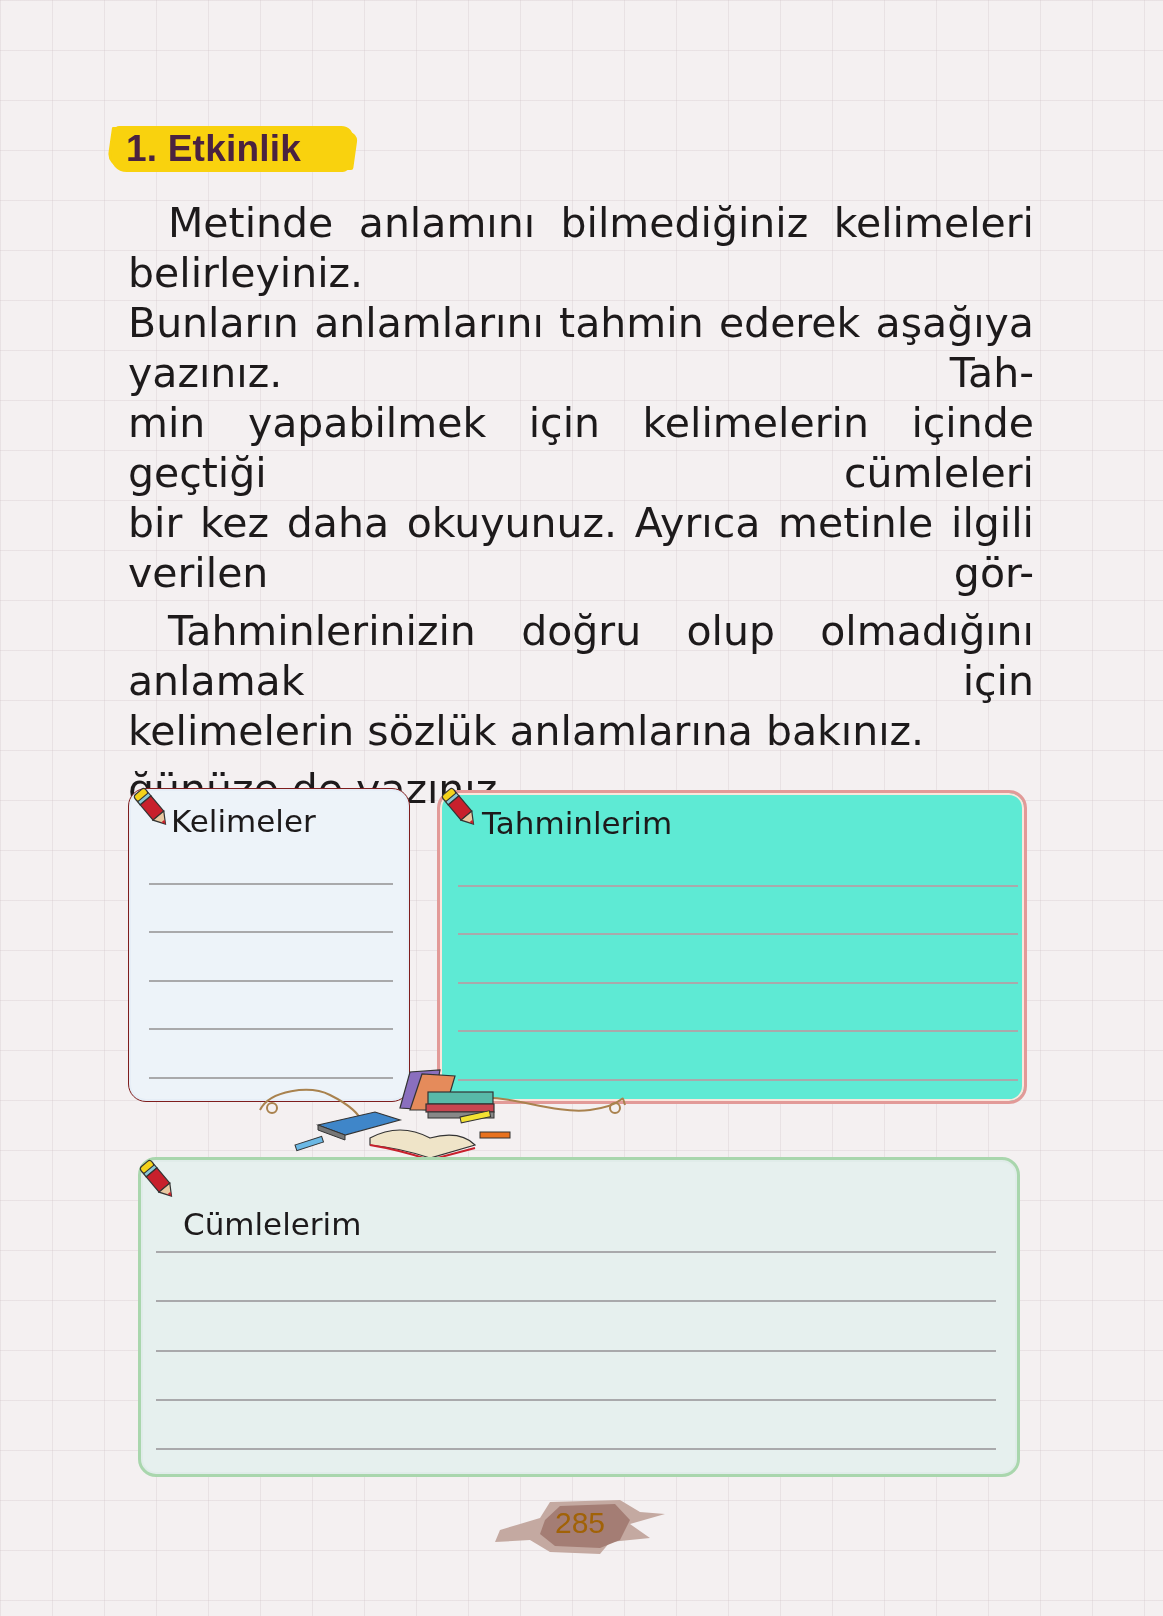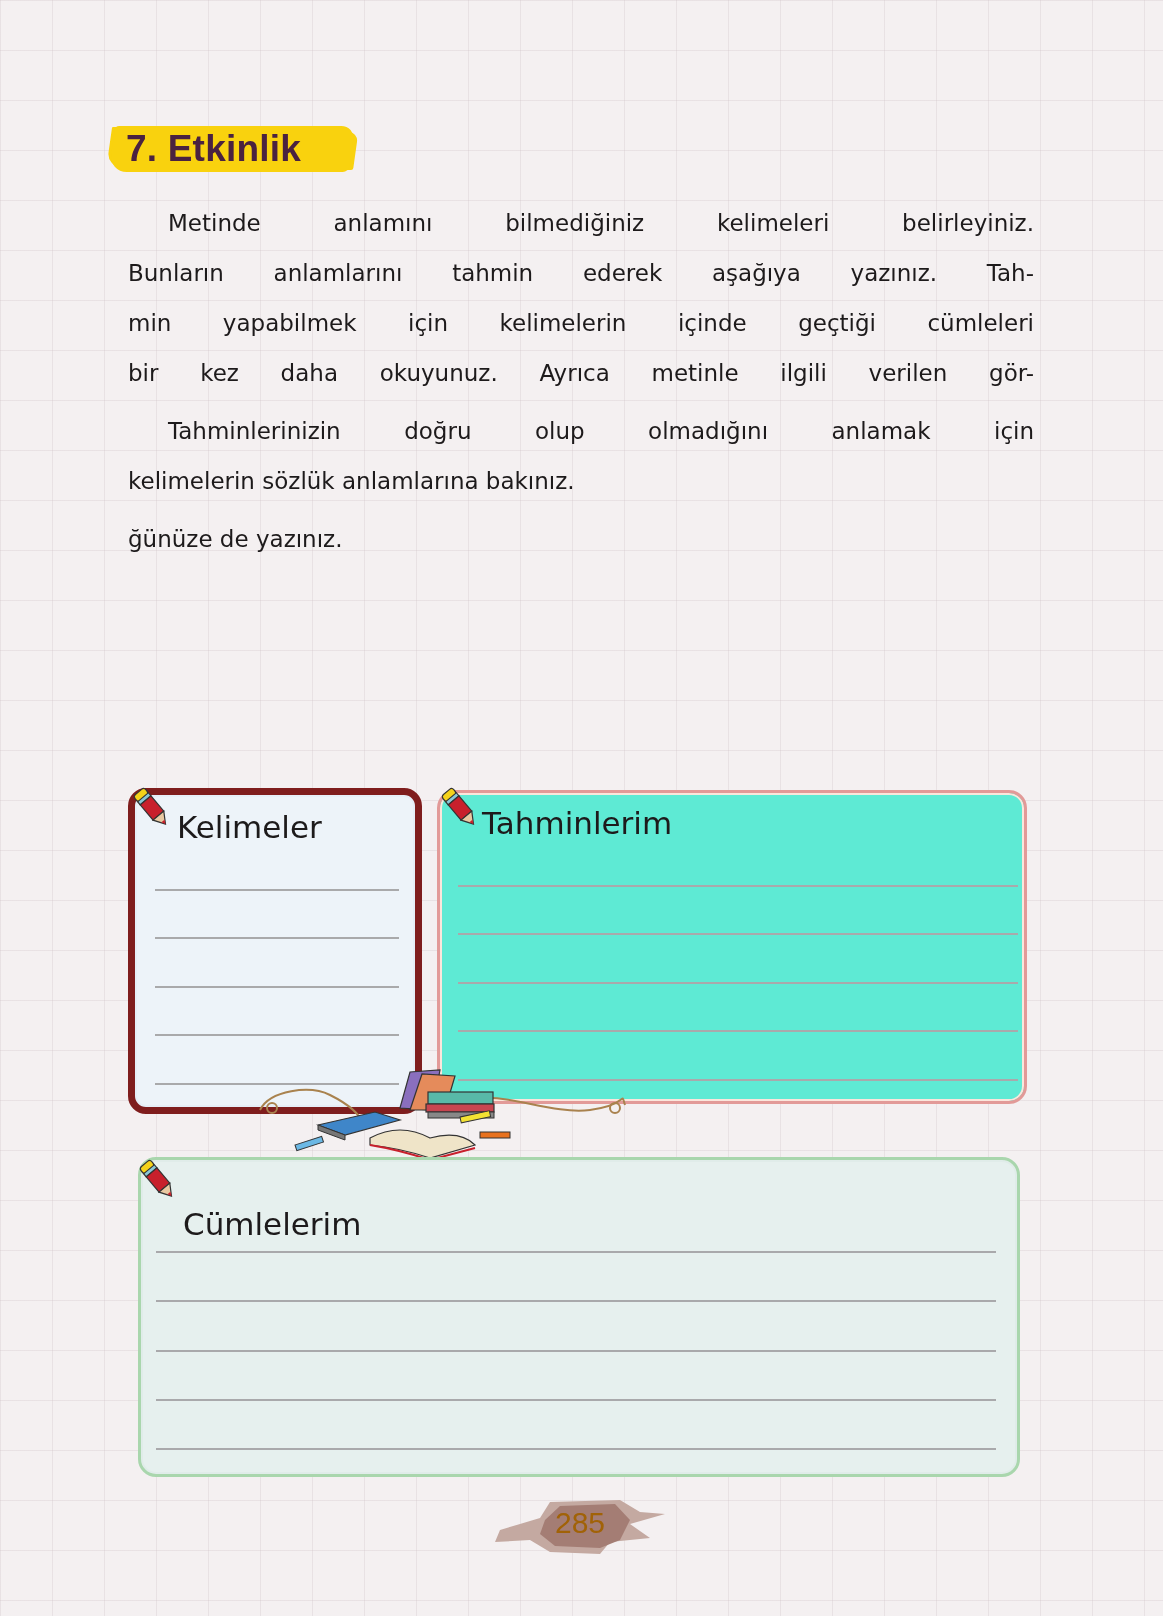--- a/index.html
+++ b/index.html
@@ -25,32 +25,32 @@
     box-shadow: 8px 2px 0 -4px #f9d20e, -6px -2px 0 -3px #f9d20e;
   }
   .title-text {
     position: absolute; left: 14px; top: 6px;
     font-family: "Liberation Sans", sans-serif; font-weight: bold;
     font-size: 37px; color: #4a2240; letter-spacing: 0.2px; white-space: nowrap;
   }
 
   
   .body { left: 128px; top: 198px; width: 906px; }
-  .para { margin: 0 0 8px 0; font-size: 23px; line-height: 50px; text-align: justify; text-align-last: left; }
+  .para { margin: 0 0 8px 0; font-size: 41px; line-height: 50px; text-align: justify; text-align-last: left; }
   .para .ln { display: block; text-align: justify; text-align-last: justify; }
   .para .ln.last { text-align-last: left; }
   .para .ln.first { text-indent: 40px; }
 
   
   .box {
     position: absolute; border-radius: 18px;
   }
   .box-kel {
     left: 128px; top: 788px; width: 280px; height: 312px;
-    background: #edf3f9; border: 7px solid #7f1d1d;
+    background: #edf3f9; border: 1px solid #7f1d1d;
     box-shadow: inset 0 0 0 2px #e6eef7;
   }
   .box-tah {
     left: 437px; top: 790px; width: 584px; height: 308px;
     background: #5eead4; border: 3px solid #e29a98;
     box-shadow: inset 0 0 0 2px #fbe6dc;
   }
   .box-cum {
     left: 138px; top: 1157px; width: 876px; height: 314px;
     background: #e6f0ee; border: 3px solid #a9d6ad;
@@ -69,21 +69,21 @@
   .page-num {
     position: absolute; left: 0; width: 180px; top: 16px; text-align: center;
     font-family: "Liberation Sans", sans-serif; font-size: 30px; color: #a16207;
   }
 </style>
 </head>
 <body>
 
 <div class="abs title-wrap">
   <div class="title-brush"></div>
-  <div class="title-text">7. Etkinlik</div>
+  <div class="title-text">1. Etkinlik</div>
 </div>
 
 <div class="abs body">
   <p class="para">
     <span class="ln first">Metinde anlamını bilmediğiniz kelimeleri belirleyiniz.</span>
     <span class="ln">Bunların anlamlarını tahmin ederek aşağıya yazınız. Tah-</span>
     <span class="ln">min yapabilmek için kelimelerin içinde geçtiği cümleleri</span>
     <span class="ln">bir kez daha okuyunuz. Ayrıca metinle ilgili verilen gör-</span>
   </p>
   <p class="para">

